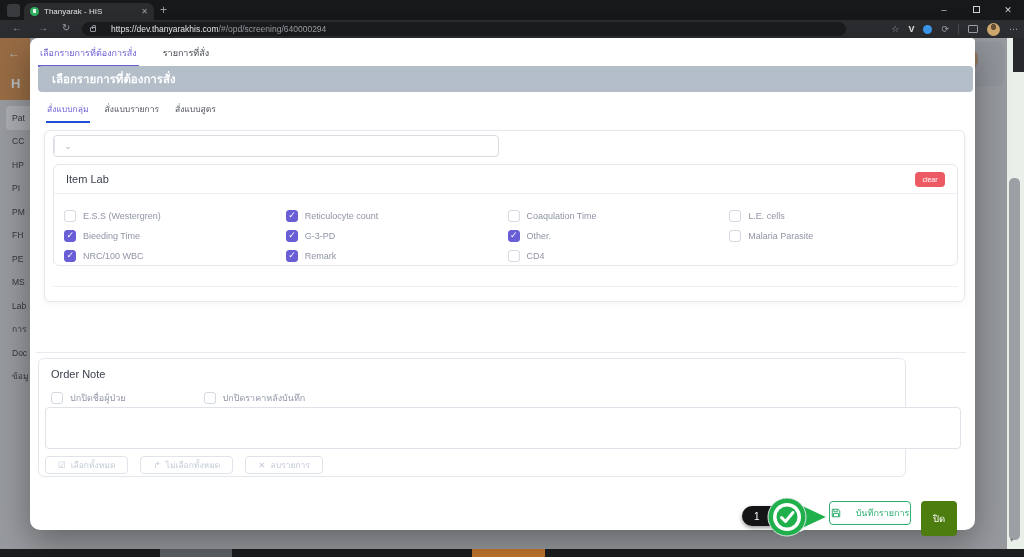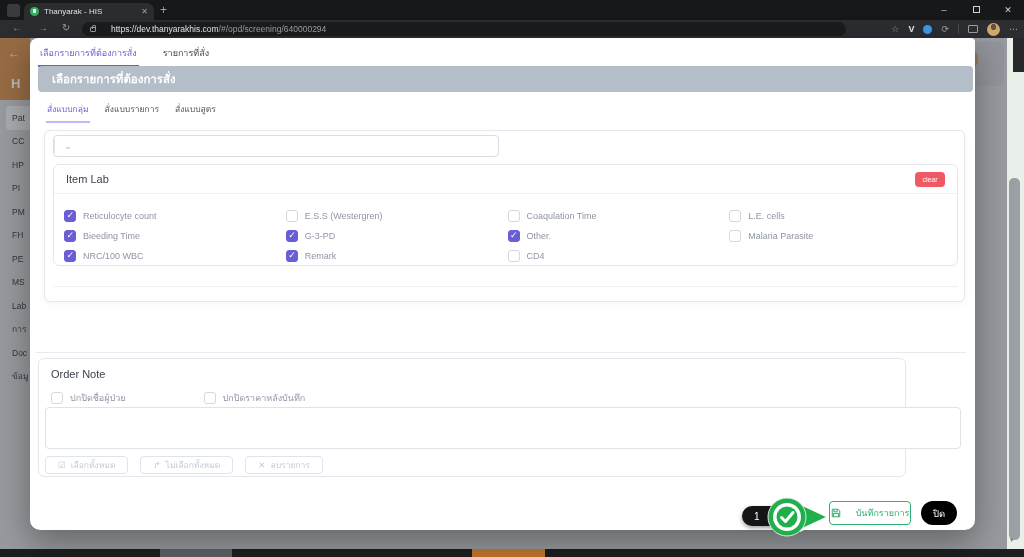--- a/index.html
+++ b/index.html
@@ -61,21 +61,21 @@
 
   .m-tabs { position:absolute; left:8px; top:5px; display:flex; gap:22px; }
   .m-tab { font-size:9px; padding:3px 2px 5px; color:#41454e; }
   .m-tab.active { color:#695cd5; border-bottom:2px solid #695cd5; }
 
   .m-header { position:absolute; left:8px; top:28px; width:935px; height:26px; background:#b3bec9; border-radius:4px; display:flex; align-items:center; }
   .m-header-title { color:#fff; font-size:11.5px; font-weight:bold; padding-left:14px; }
 
   .m-subtabs { position:absolute; left:16px; top:62px; display:flex; gap:14px; }
   .m-subtab { font-size:8.5px; padding:2px 1px 5px; color:#4b4f58; }
-  .m-subtab.active { color:#695cd5; border-bottom:2px solid #c4b5fd; }
+  .m-subtab.active { color:#695cd5; border-bottom:2px solid #1d4ed8; }
 
   .outer-card { position:absolute; left:14px; top:92px; width:921px; height:172px; border:1px solid #e4e7ed; border-radius:6px; background:#fff; box-shadow:0 2px 6px rgba(40,50,80,0.05); }
   .select { position:absolute; left:8px; top:4px; width:446px; height:22px; border:1px solid #d9dce3; border-radius:4px; display:flex; align-items:center; }
   .select-value { flex:1; font-size:9px; color:#5a6172; padding-left:10px; }
   .select-sep { width:1px; height:14px; background:#e2e5ea; }
   .select-chevron { width:26px; text-align:center; color:#aeb4bf; font-size:9px; }
 
   .lab-card { position:absolute; left:8px; top:33px; width:905px; height:102px; border:1px solid #e4e7ed; border-radius:6px; }
   .lab-head { position:absolute; left:0; top:0; width:100%; height:29px; border-bottom:1px solid #eef0f4; display:flex; align-items:center; }
   .lab-title { font-size:11px; color:#3a3f4c; padding-left:12px; flex:1; }
@@ -94,21 +94,21 @@
   .note-title { position:absolute; left:12px; top:9px; font-size:11px; color:#3a3f4c; }
   .note-opts { position:absolute; left:12px; top:32px; display:flex; gap:78px; }
   .note-textarea { position:absolute; left:6px; top:48px; width:916px; height:42px; border:1px solid #dfe2e8; border-radius:4px; resize:none; font-size:9px; font-family:"Liberation Sans","DejaVu Sans",sans-serif; padding:4px; color:#5a6172; }
   .bulk-row { position:absolute; left:6px; top:97px; display:flex; gap:12px; }
   .bulk-btn { height:18px; padding:0 12px; background:#fff; border:1px solid #dfe3ea; border-radius:4px; color:#c3c9d4; font-size:8.5px; display:flex; align-items:center; gap:5px; }
 
   .m-footer { position:absolute; left:0; top:455px; width:945px; height:37px; }
   .count-pill { position:absolute; left:712px; top:13px; width:58px; height:20px; background:#141416; border-radius:11px; color:#fff; font-size:10px; display:flex; align-items:center; padding-left:12px; box-shadow:0 2px 4px rgba(0,0,0,0.4); }
   .cursor-check { position:absolute; left:727px; top:-2px; }
   .save-btn { position:absolute; left:799px; top:8px; width:82px; height:24px; background:#fff; border:1px solid #2eaf6f; border-radius:4px; color:#2eaf6f; font-size:9px; display:flex; align-items:center; justify-content:center; gap:15px; }
-  .close-btn { position:absolute; left:891px; top:8px; width:36px; height:24px; background:#000000; border:none; border-radius:12px; color:#fff; font-size:9.5px; }
+  .close-btn { position:absolute; left:891px; top:8px; width:36px; height:35px; background:#4d7c0f; border:none; border-radius:4px; color:#fff; font-size:9.5px; }
 </style>
 </head>
 <body>
 
 <div class="screen">
 
   <div class="chrome">
     <div class="tabstrip">
       <div class="tab-search-btn"></div>
       <div class="tab">
@@ -239,27 +239,27 @@
 
         <div class="lab-card">
           <div class="lab-head">
             <span class="lab-title">Item Lab</span>
             <button class="clear-btn">clear</button>
           </div>
           <div class="lab-grid">
 
 
               <label class="cb-item">
+                <span class="cb"></span>
+                <span class="cb-label">E.S.S (Westergren)</span>
+              </label>
+
+              <label class="cb-item">
                 <span class="cb checked"></span>
                 <span class="cb-label">Reticulocyte count</span>
-              </label>
-
-              <label class="cb-item">
-                <span class="cb"></span>
-                <span class="cb-label">E.S.S (Westergren)</span>
               </label>
 
               <label class="cb-item">
                 <span class="cb"></span>
                 <span class="cb-label">Coaqulation Time</span>
               </label>
 
               <label class="cb-item">
                 <span class="cb"></span>
                 <span class="cb-label">L.E. cells</span>

